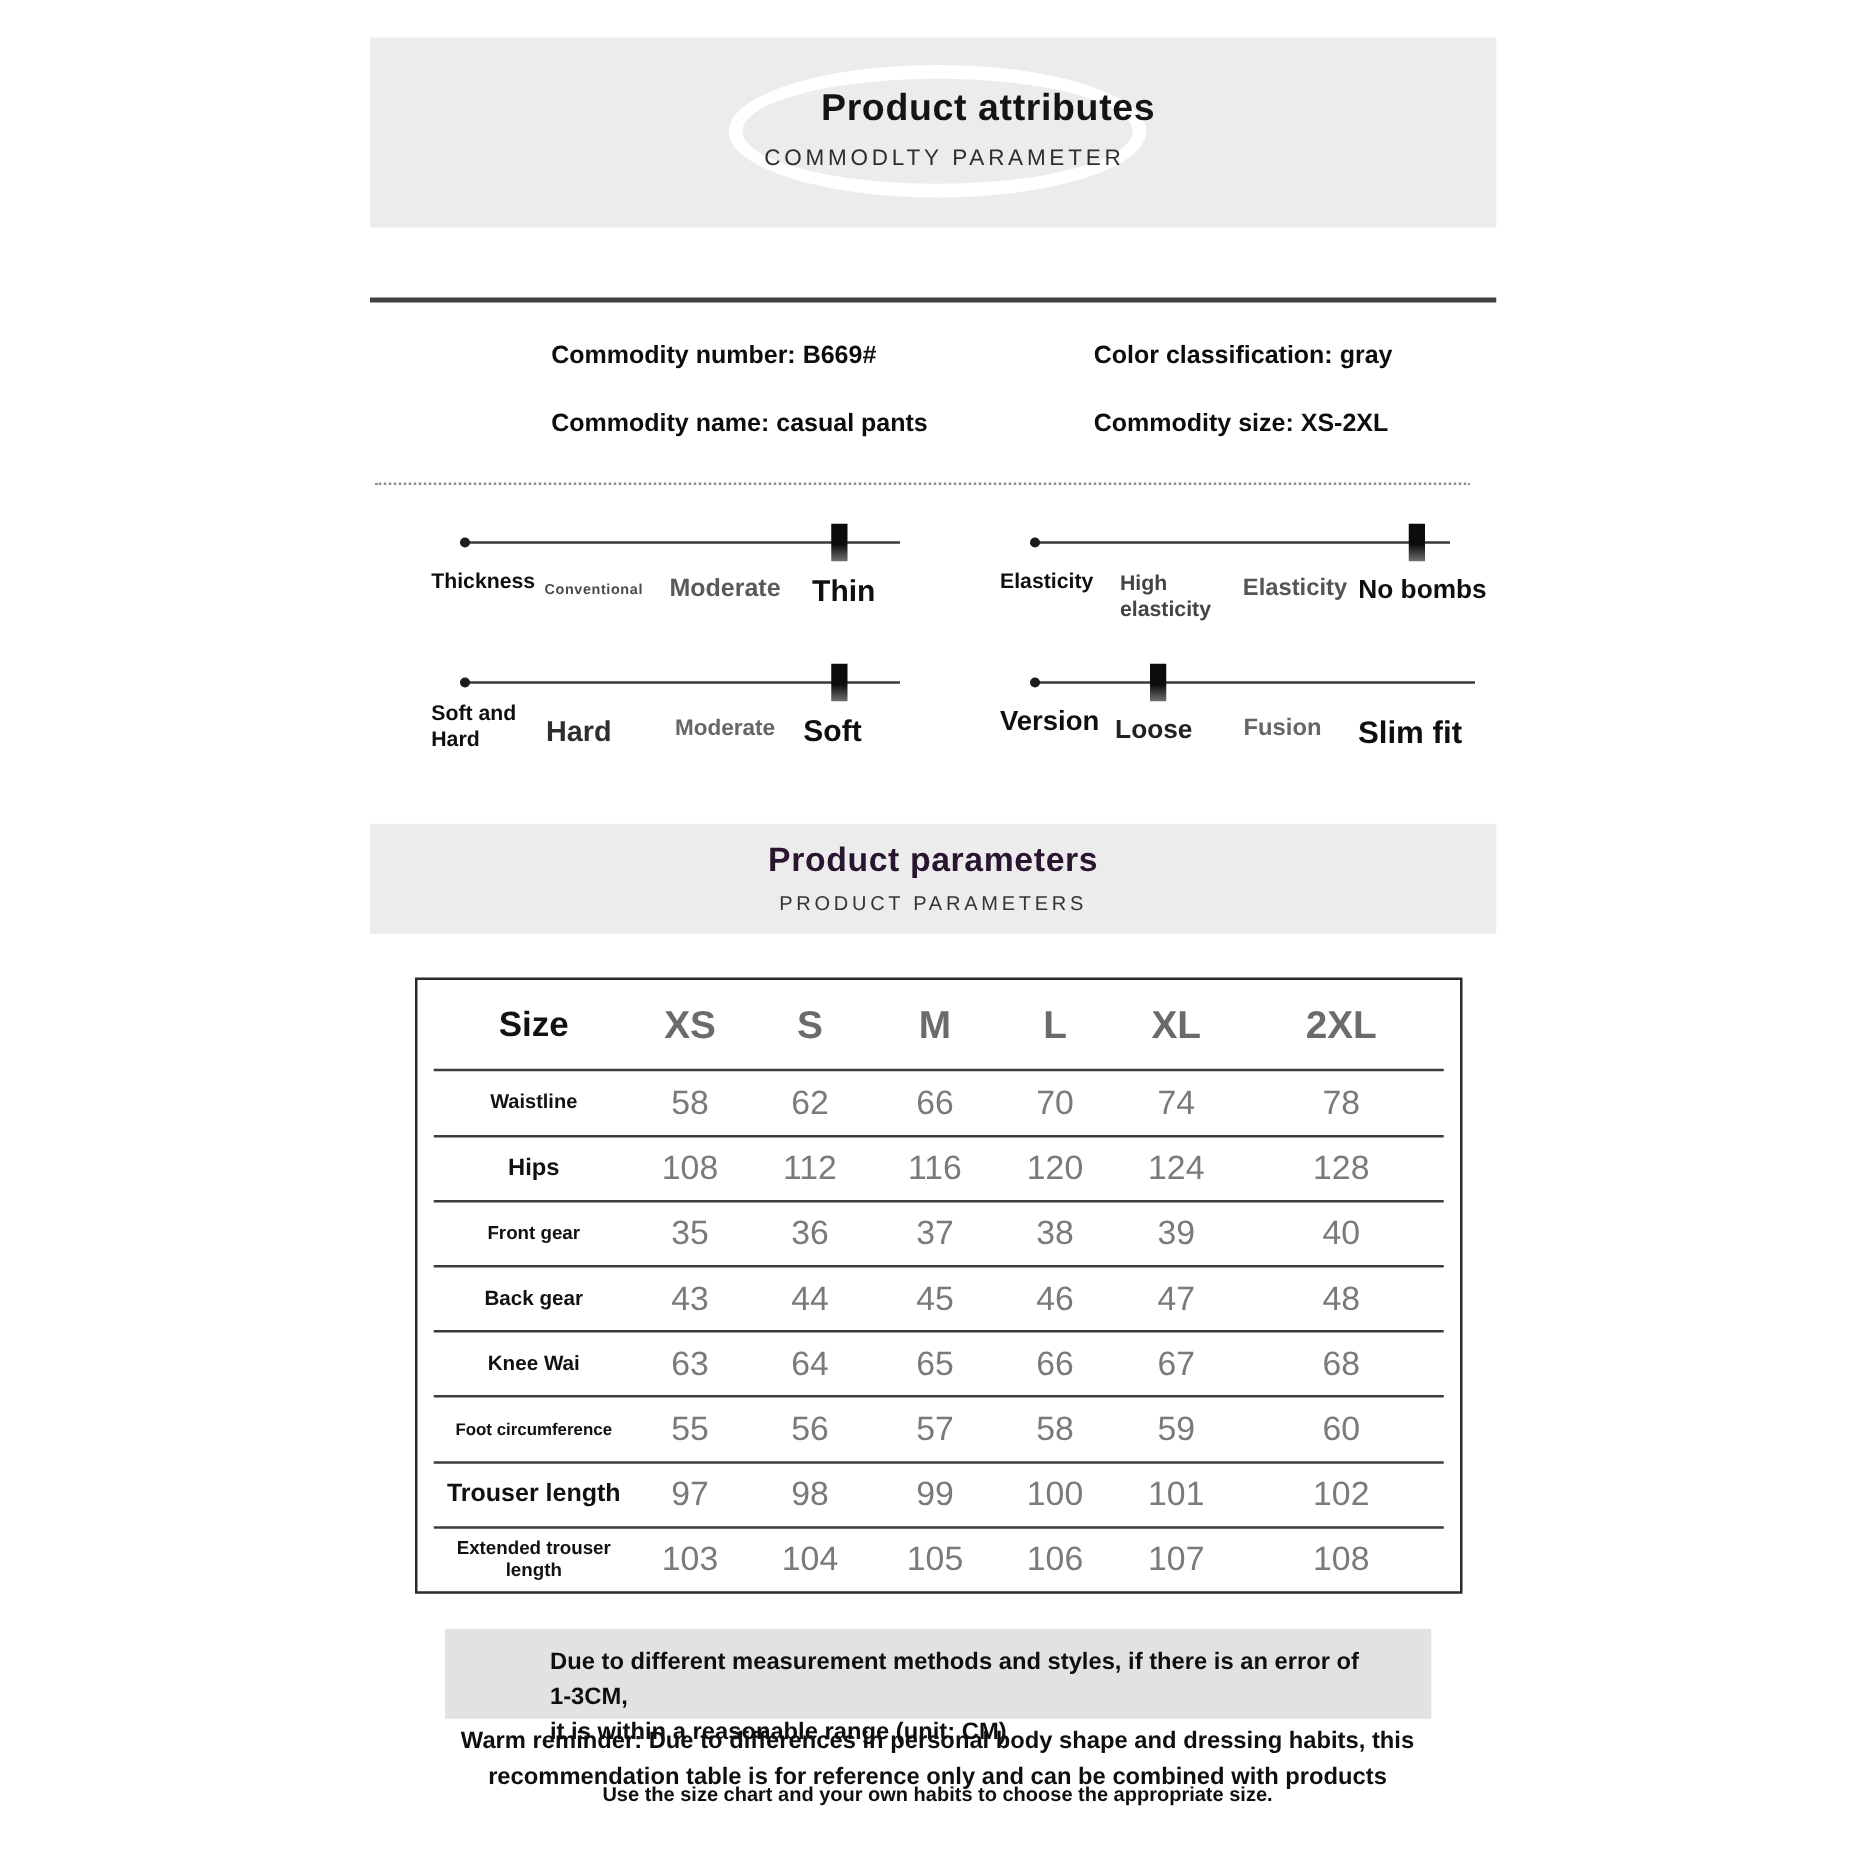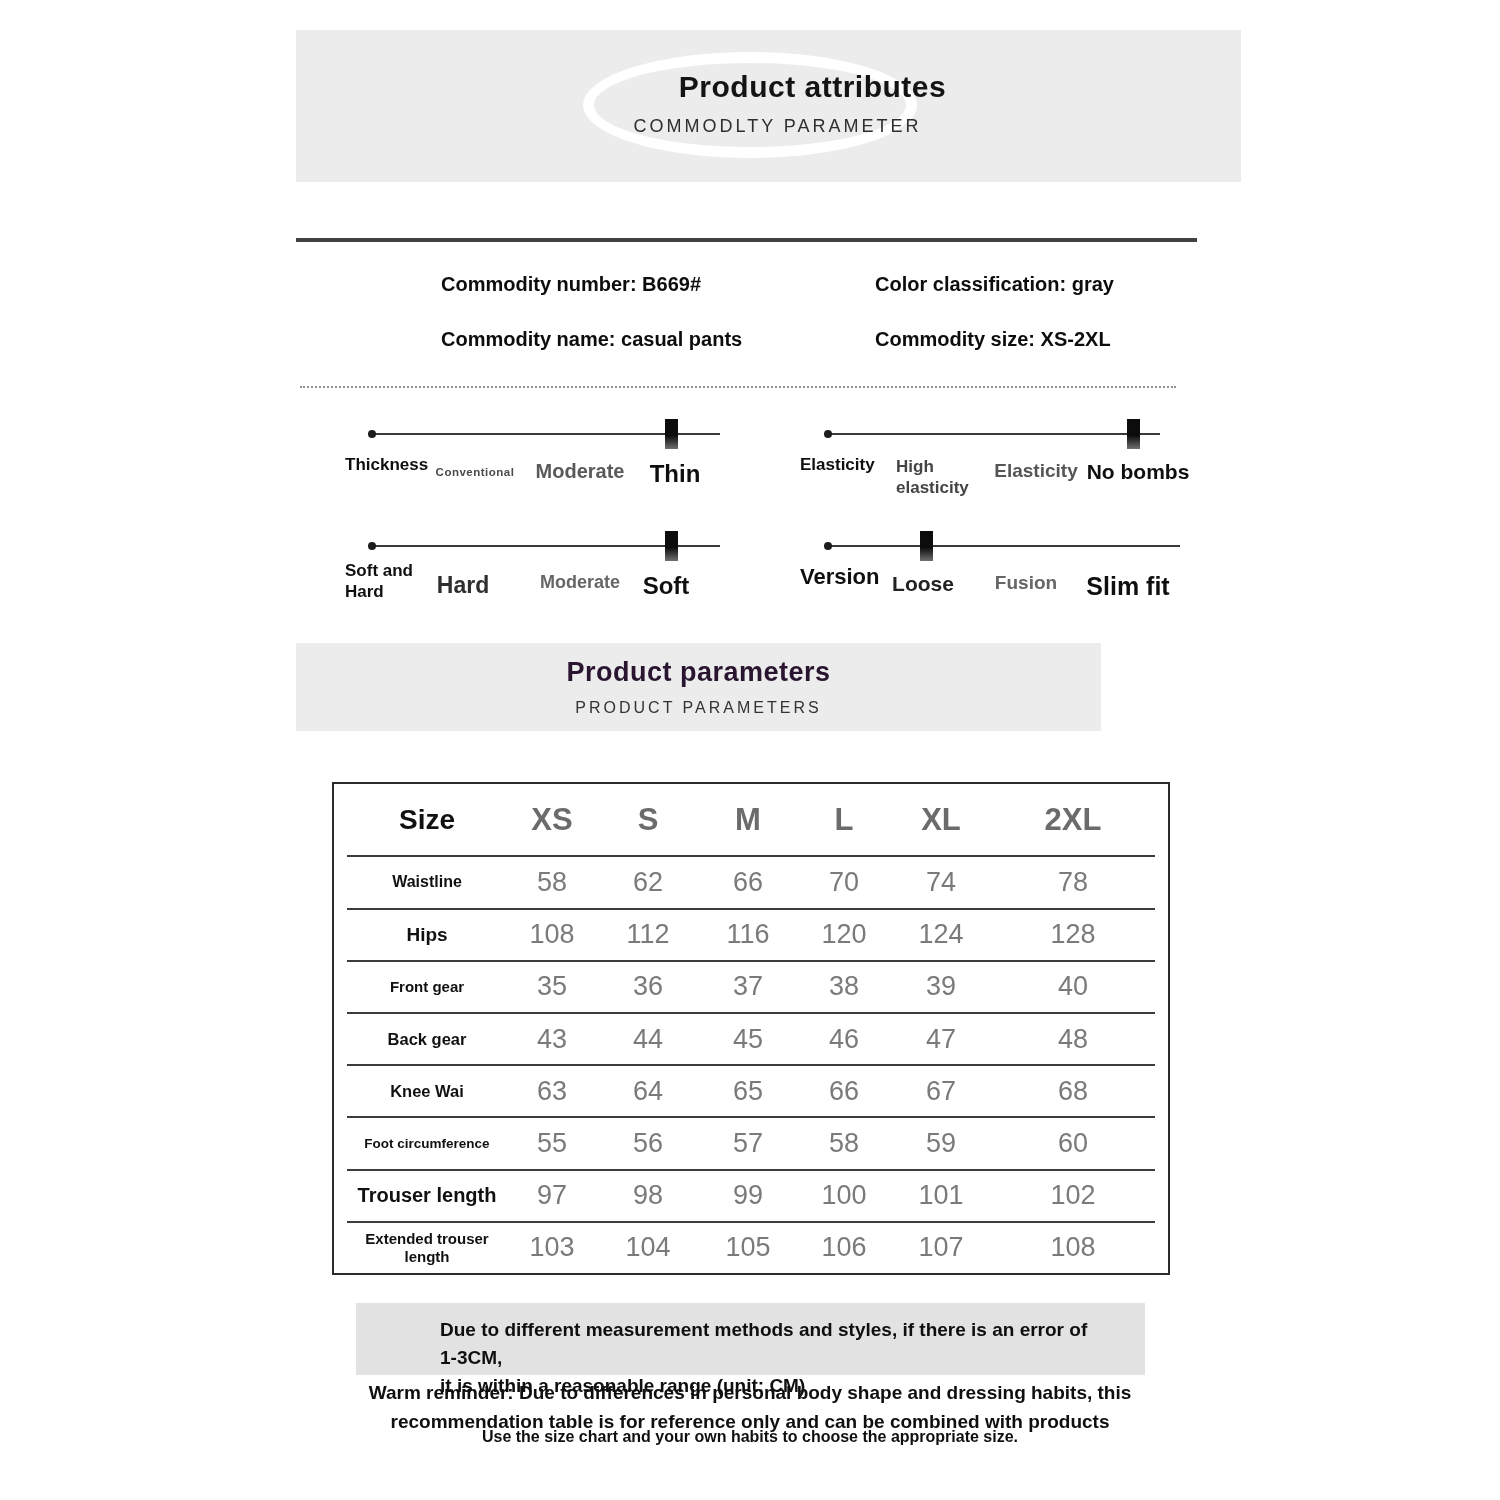--- a/index.html
+++ b/index.html
@@ -3,22 +3,22 @@
 <meta charset="utf-8">
 <style>
   html, body { margin:0; padding:0; background:#ffffff; }
   .canvas {
     position:relative; width:1500px; height:1500px; background:#ffffff;
     font-family:"Liberation Sans", sans-serif; overflow:hidden; color:#0f0f0f;
   }
 
   
   .band { position:absolute; background:#ececec; }
-  .band1 { left:296px; top:30px; width:901px; height:152px;padding-left:44px; }
-  .band2 { left:296px; top:643px; width:805px; height:88px; }
+  .band1 { left:296px; top:30px; width:901px; height:152px; }
+  .band2 { left:296px; top:659px; width:901px; height:88px; }
 
   .ellipse {
     position:absolute; left:287px; top:22px; width:312px; height:84px;
     border:11px solid #ffffff; border-radius:50%;
   }
   .hdr-title {
     position:absolute; left:0; right:0; top:40px; text-align:center;
     transform:translateX(44px); font-size:30px; font-weight:700; color:#141414;
     letter-spacing:0.5px;
   }

